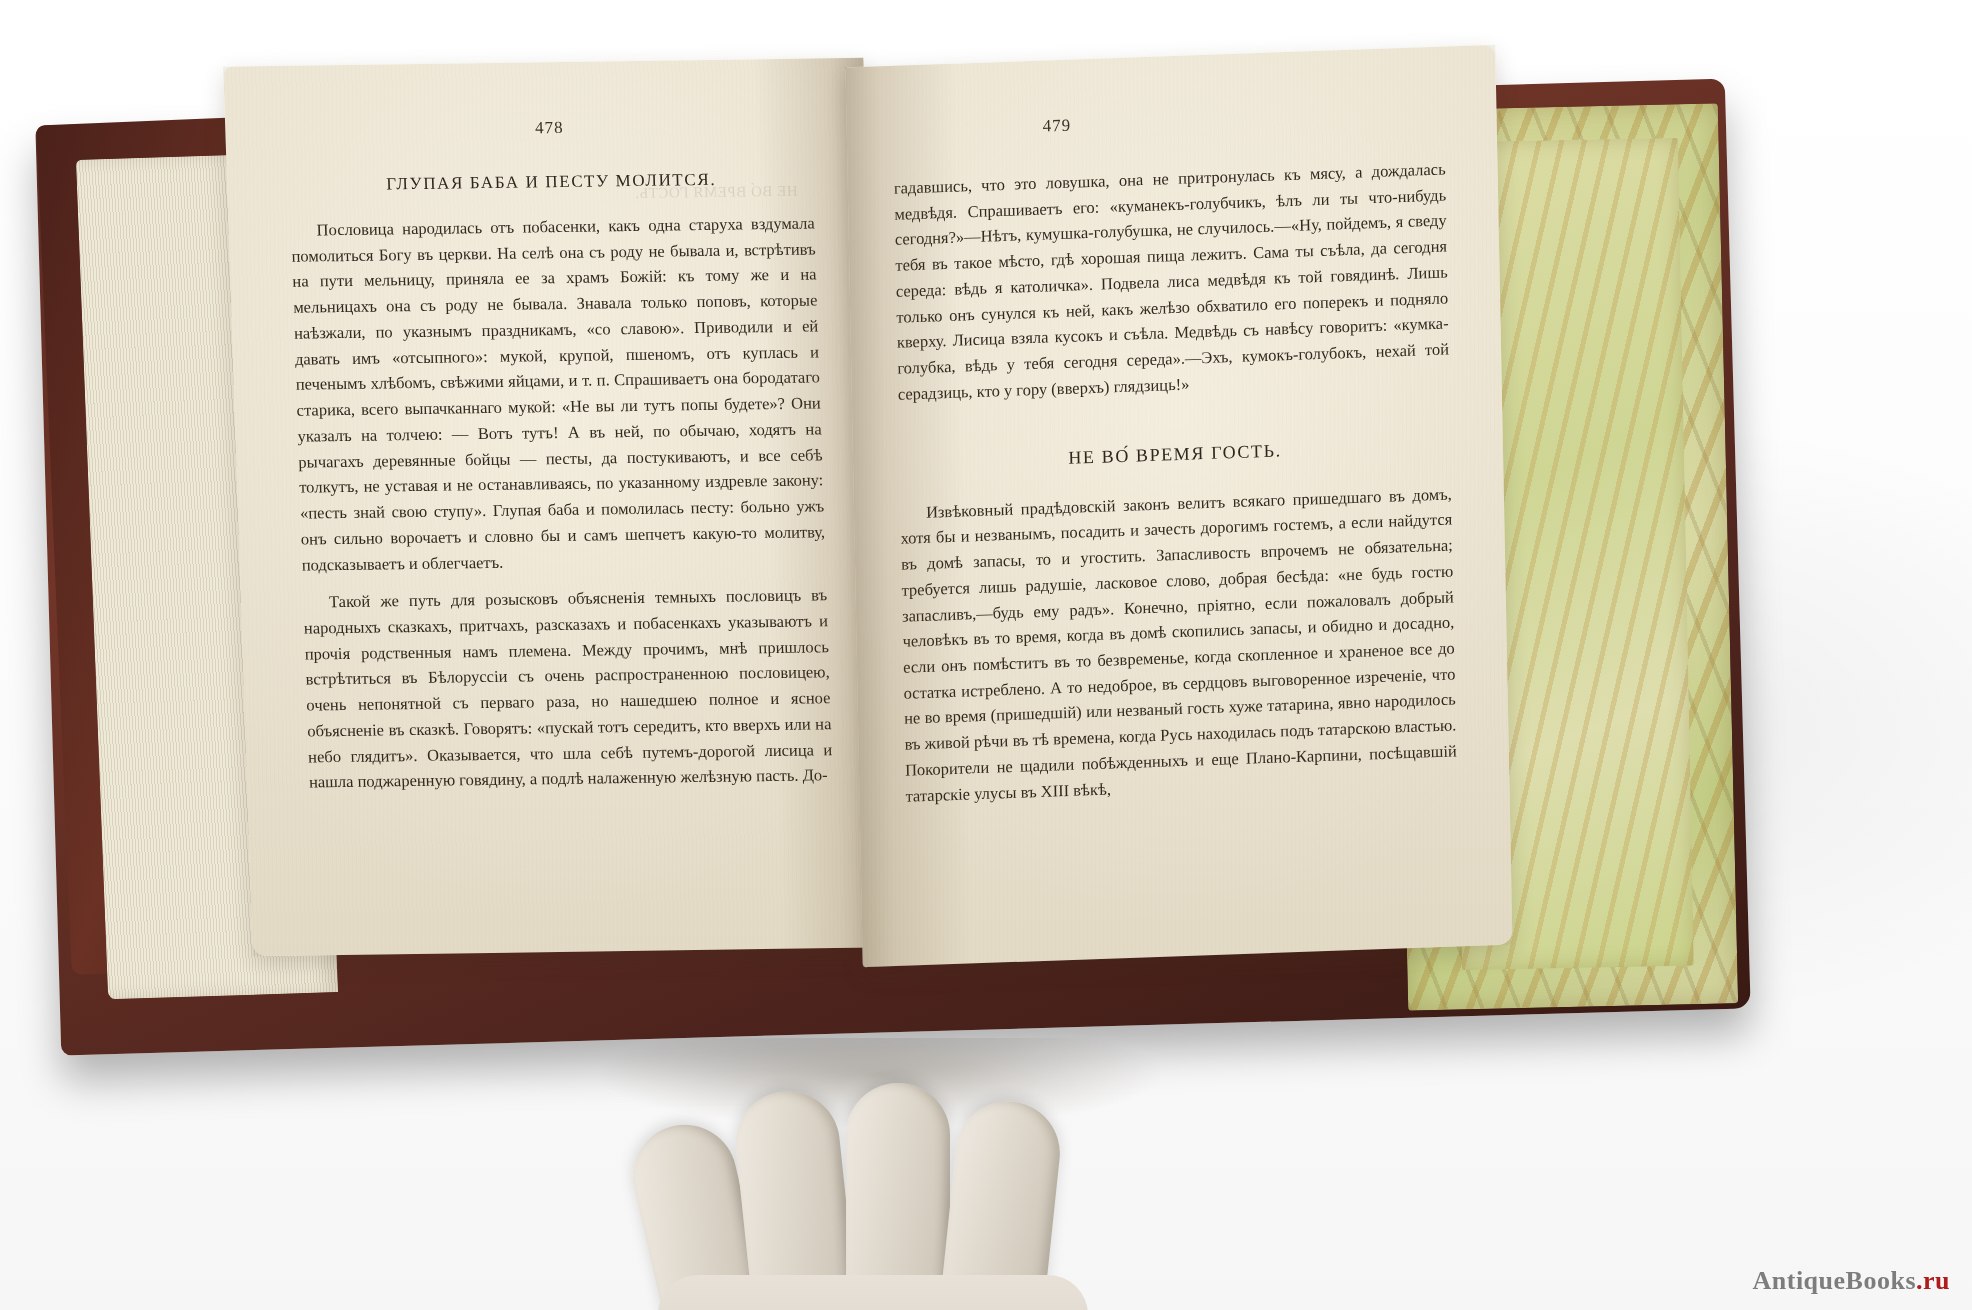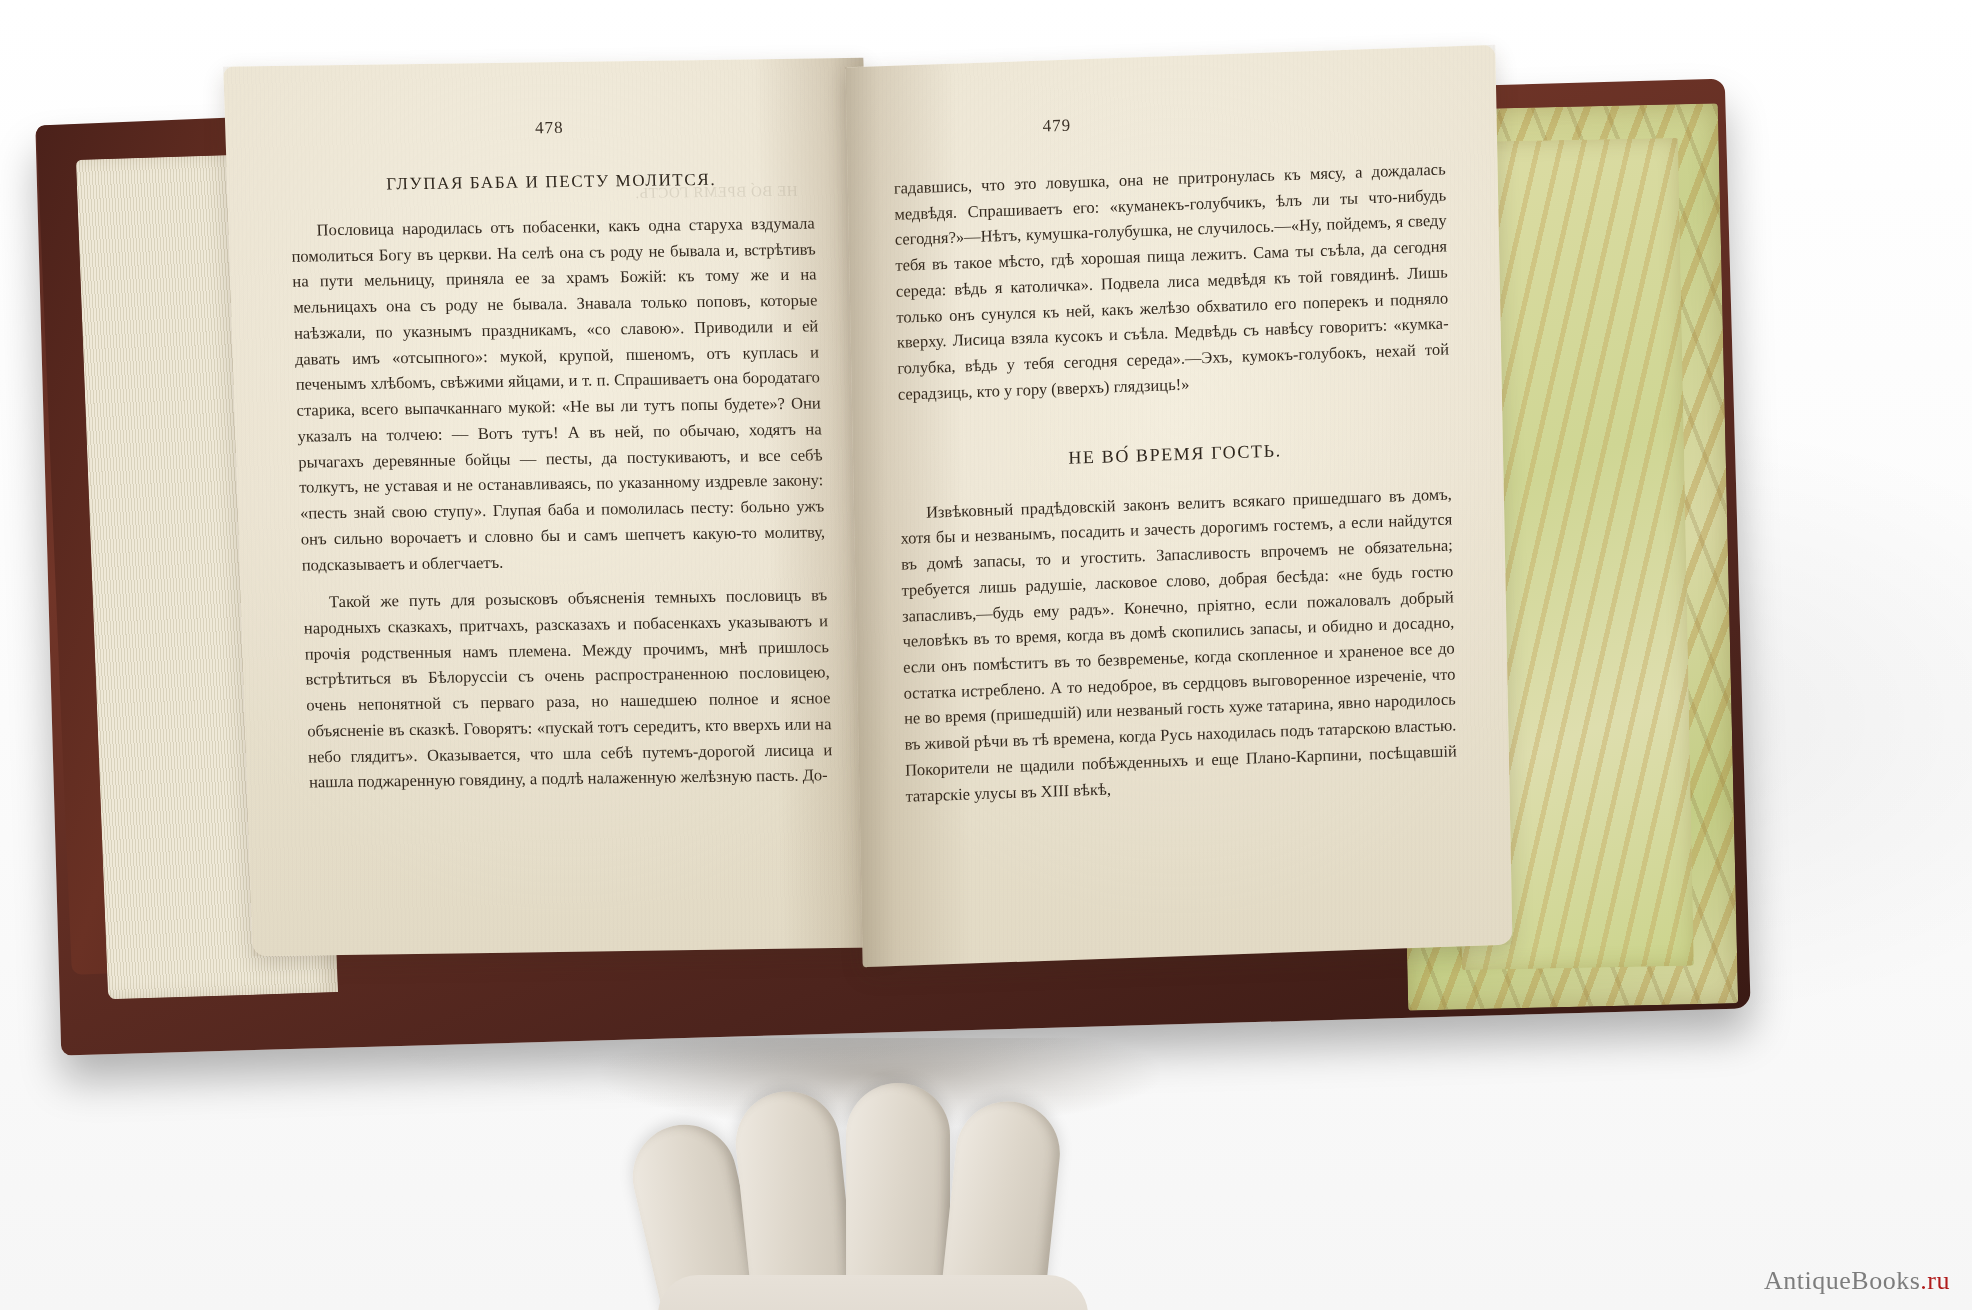--- a/index.html
+++ b/index.html
@@ -261,20 +261,21 @@
 
   
   .watermark {
     position: absolute;
     right: 22px;
     bottom: 14px;
     font-family: "Liberation Serif", serif;
     font-size: 26px;
     letter-spacing: 0.5px;
     color: #7d7d7d;
+    font-weight: bold;
   }
   .watermark .accent { color: #b01c1c; }
 </style>
 </head>
 <body>
 
 <div id="scene">
   <div class="table-shadow"></div>
 
   <div id="book">

